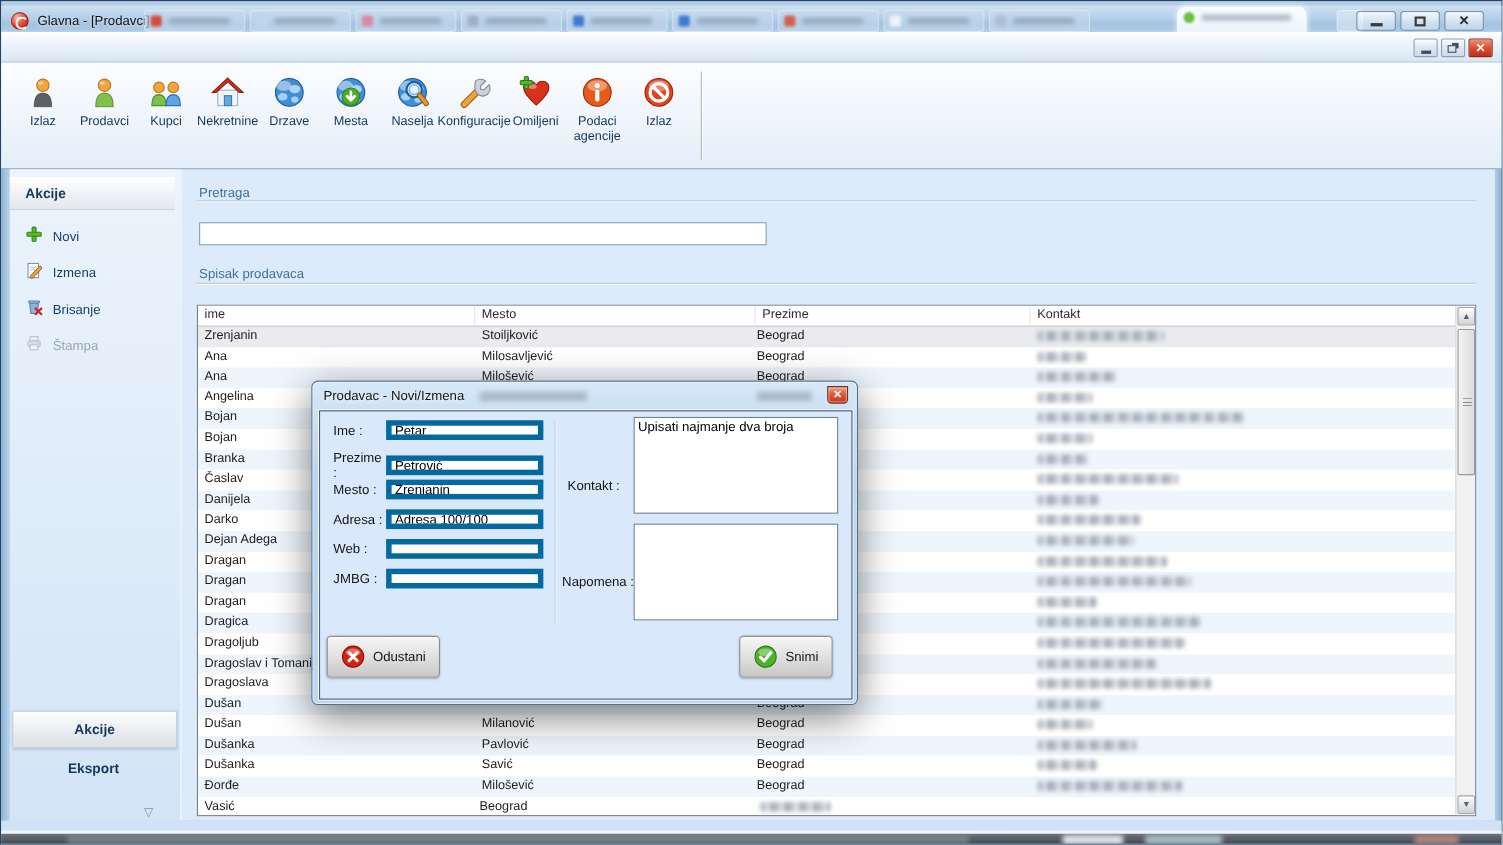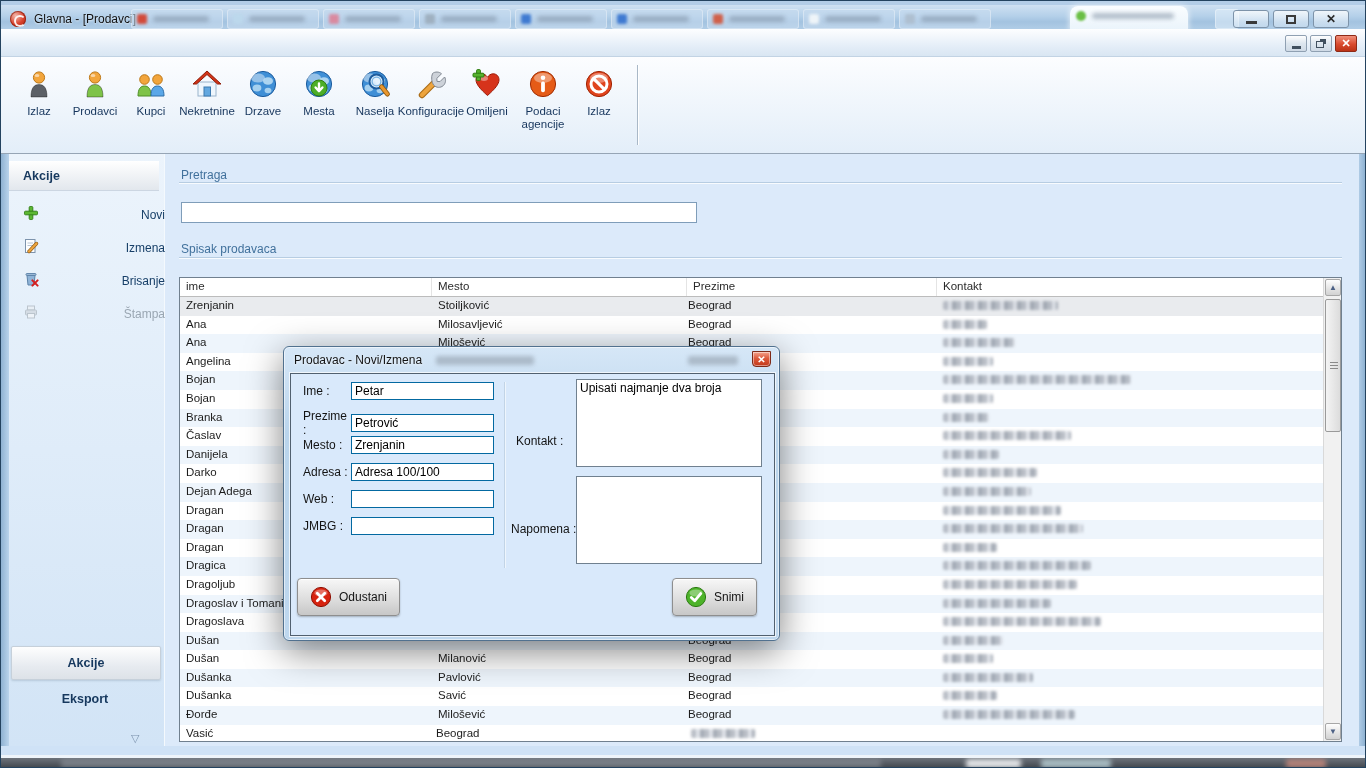--- a/index.html
+++ b/index.html
@@ -58,21 +58,21 @@
   .edge-l { position:absolute; left:0; top:153px; width:8px; height:615px; background:linear-gradient(90deg,#8fb2d2,#bad4ec); }
   .edge-r { position:absolute; right:0; top:153px; width:8px; height:615px; background:linear-gradient(270deg,#8fb2d2,#bad4ec); }
 
   
   .sidebar { position:absolute; left:8px; top:153px; width:156px; height:592px;
     background:linear-gradient(180deg,#ecf4fc,#d2e4f6); border-right:1px solid #f4f9fd; }
   .sb-header { position:absolute; left:0; top:7px; width:150px; height:30px;
     background:linear-gradient(180deg,#ffffff,#e2e7ed); border-bottom:1px solid #ccd6e2;
     display:flex; align-items:center; padding-left:14px; font-weight:bold; color:#16385e; font-size:12.5px; }
   .sb-items { position:absolute; left:0; top:44px; width:156px; }
-  .sb-item { display:flex; align-items:center; gap:9px; padding:7px 0 7px 14px; color:#173f68; font-size:12px;justify-content:space-between; }
+  .sb-item { display:flex; align-items:center; gap:9px; padding:7px 0 7px 14px; color:#173f68; font-size:12px; }
   .sb-item svg { width:16px; height:16px; }
   .sb-item.disabled { color:#9aa6b2; }
   .sb-footer-btn { position:absolute; left:2px; top:492px; width:150px; height:34px;
     background:linear-gradient(180deg,#fefefe,#e7ebf0 60%,#dde2e8); border:1px solid #c6d0da; border-radius:2px;
     display:flex; align-items:center; justify-content:center; font-weight:bold; color:#16385e; font-size:12.5px; box-shadow:0 1px 2px rgba(140,160,180,.4); }
   .sb-footer-link { position:absolute; left:0; top:538px; width:152px; text-align:center; font-weight:bold; color:#16385e; font-size:12.5px; }
   .sb-chevron { position:absolute; left:122px; top:578px; color:#7c93ad; font-size:11px; }
 
   
   .group-label { position:absolute; color:#41719c; font-size:12px; }
@@ -115,21 +115,21 @@
   .dlg-titlebar { position:absolute; left:0; top:0; width:100%; height:26px; }
   .dlg-title { position:absolute; left:10px; top:6px; font-size:12px; color:#141414; text-shadow:0 1px 3px rgba(255,255,255,.8); }
   .dlg-ghost { position:absolute; top:9px; height:9px; border-radius:2px; background:#8d99a6; opacity:.55; filter:blur(2.2px); }
   .dlg-close { position:absolute; right:8px; top:4px; width:19px; height:16px; border-radius:0 0 4px 4px; border:1px solid #7e2a18;
     background:linear-gradient(180deg,#f4a38d,#dd5a3c 45%,#c23818); color:#fff; font-size:10px; font-weight:bold;
     display:flex; align-items:center; justify-content:center; box-shadow:inset 0 0 0 1px rgba(255,255,255,.45); }
   .dlg-body { position:absolute; left:6px; top:26px; width:485px; height:263px; background:#d9e9fb;
     border:1px solid #51606f; box-shadow:0 0 0 1px rgba(255,255,255,.7); }
   .fld { position:absolute; left:12px; display:flex; align-items:center; }
   .flabel { width:48px; font-size:12px; color:#141414; }
-  .fin { width:143px; height:18px; border:1px solid #0369a1; background:#fff; padding:0 3px; font-size:12px; font-family:"Liberation Sans",sans-serif; }
+  .fin { width:143px; height:18px; border:5px solid #0369a1; background:#fff; padding:0 3px; font-size:12px; font-family:"Liberation Sans",sans-serif; }
   .dlg-vline { position:absolute; left:213px; top:8px; width:1px; height:186px; background:#c2d4e6; box-shadow:1px 0 0 #eef5fc; }
   .ta-label { position:absolute; font-size:12px; color:#141414; }
   .ta { position:absolute; border:1px solid #70808f; background:#fff; font-size:12px; font-family:"Liberation Sans",sans-serif; padding:1px 3px; resize:none; overflow:hidden; }
   .dlg-btn { position:absolute; height:38px; border:1px solid #8e8e8e; border-radius:4px;
     background:linear-gradient(180deg,#f7f7f7,#dedede 55%,#c7c7c7); display:flex; align-items:center; gap:7px; padding:0 12px;
     font-size:12px; color:#141414; box-shadow:0 1px 2px rgba(0,0,0,.25), inset 0 1px 0 #fff; }
   .dlg-btn svg { width:22px; height:22px; }
 </style>
 </head>
 <body>

